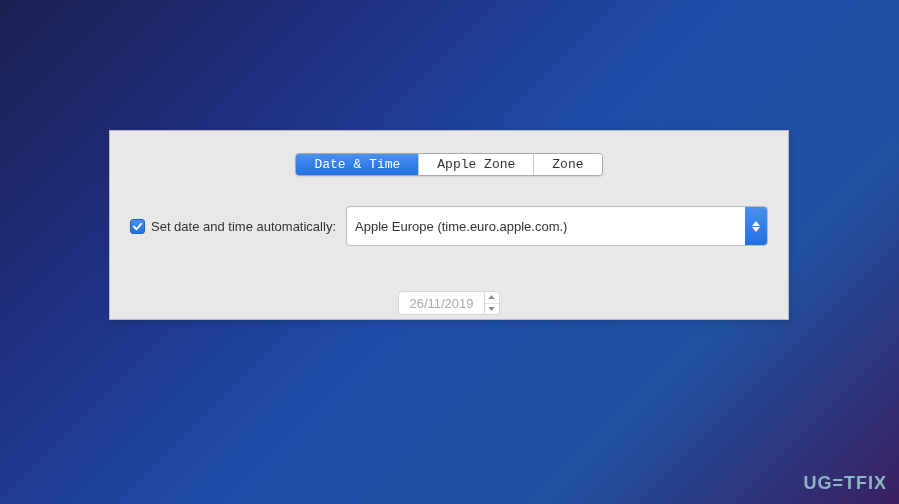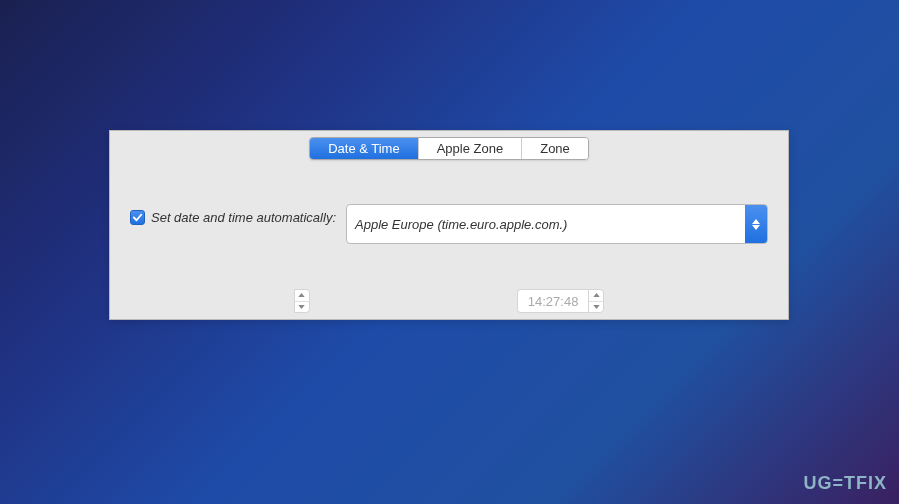--- a/index.html
+++ b/index.html
@@ -24,21 +24,22 @@
       width: 680px;
       height: 190px;
       background: #e8e8e8;
       border: 1px solid #b8b8b8;
       box-shadow: 0 2px 8px rgba(0,0,0,0.15);
     }
     
     .tabs {
       display: flex;
       justify-content: center;
-      margin-top: 6px;
+      margin-top: 22px;
+      font-family: Liberation Mono, monospace;
     }
     
     .tab-group {
       display: flex;
       border: 1px solid #aaa;
       border-radius: 4px;
       overflow: hidden;
       box-shadow: 0 1px 2px rgba(0,0,0,0.1);
     }
     
@@ -63,21 +64,20 @@
     }
     
     .content {
       padding: 30px 20px 0 20px;
     }
     
     .checkbox-row {
       display: flex;
       align-items: center;
       gap: 6px;
-      font-style: italic;
     }
     
     .checkbox {
       width: 15px;
       height: 15px;
       background: linear-gradient(to bottom, #4a90f0 0%, #2070e0 100%);
       border: 1px solid #2060c0;
       border-radius: 3px;
       display: flex;
       align-items: center;
@@ -102,21 +102,20 @@
       display: flex;
       align-items: center;
       background: #fff;
       border: 1px solid #bbb;
       border-radius: 4px;
       height: 40px;
       margin-left: 4px;
       position: relative;
       cursor: pointer;
       overflow: hidden;
-      margin-top: 14px;
     }
     
     .dropdown-text {
       padding: 0 8px;
       font-size: 13px;
       color: #333;
       flex: 1;
       white-space: nowrap;
     }
     
@@ -230,48 +229,34 @@
           <svg viewBox="0 0 8 5">
               <path d="M0 0 L4 5 L8 0 Z" fill="#fff"></path>
             </svg>
         </div>
       </div>
     </div>
 
     <div class="stepper-row">
 
       <div class="stepper">
+        <div class="stepper-input">26/11/2019</div>
         <div class="stepper-buttons">
           <div class="stepper-btn">
             <svg viewBox="0 0 8 5">
                 <path d="M0 5 L4 0 L8 5 Z" fill="#888"></path>
               </svg>
           </div>
           <div class="stepper-btn">
             <svg viewBox="0 0 8 5">
                 <path d="M0 0 L4 5 L8 0 Z" fill="#888"></path>
               </svg>
           </div>
         </div>
       </div>
 
-      <div class="stepper">
-        <div class="stepper-input">14:27:48</div>
-        <div class="stepper-buttons">
-          <div class="stepper-btn">
-            <svg viewBox="0 0 8 5">
-                <path d="M0 5 L4 0 L8 5 Z" fill="#888"></path>
-              </svg>
-          </div>
-          <div class="stepper-btn">
-            <svg viewBox="0 0 8 5">
-                <path d="M0 0 L4 5 L8 0 Z" fill="#888"></path>
-              </svg>
-          </div>
-        </div>
-      </div>
 
     </div>
 
   </div>
 </div>
 
 <div class="watermark">UG=TFIX</div>
 
 </body></html>

